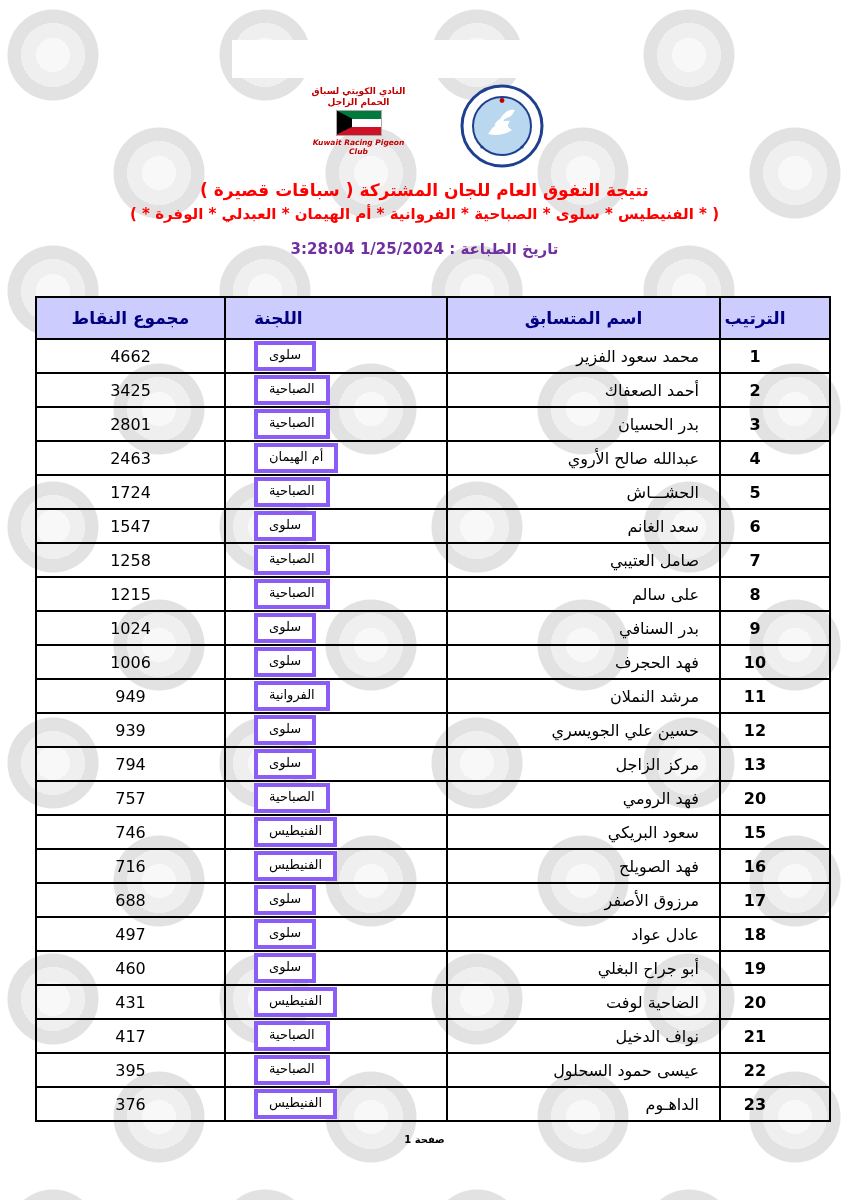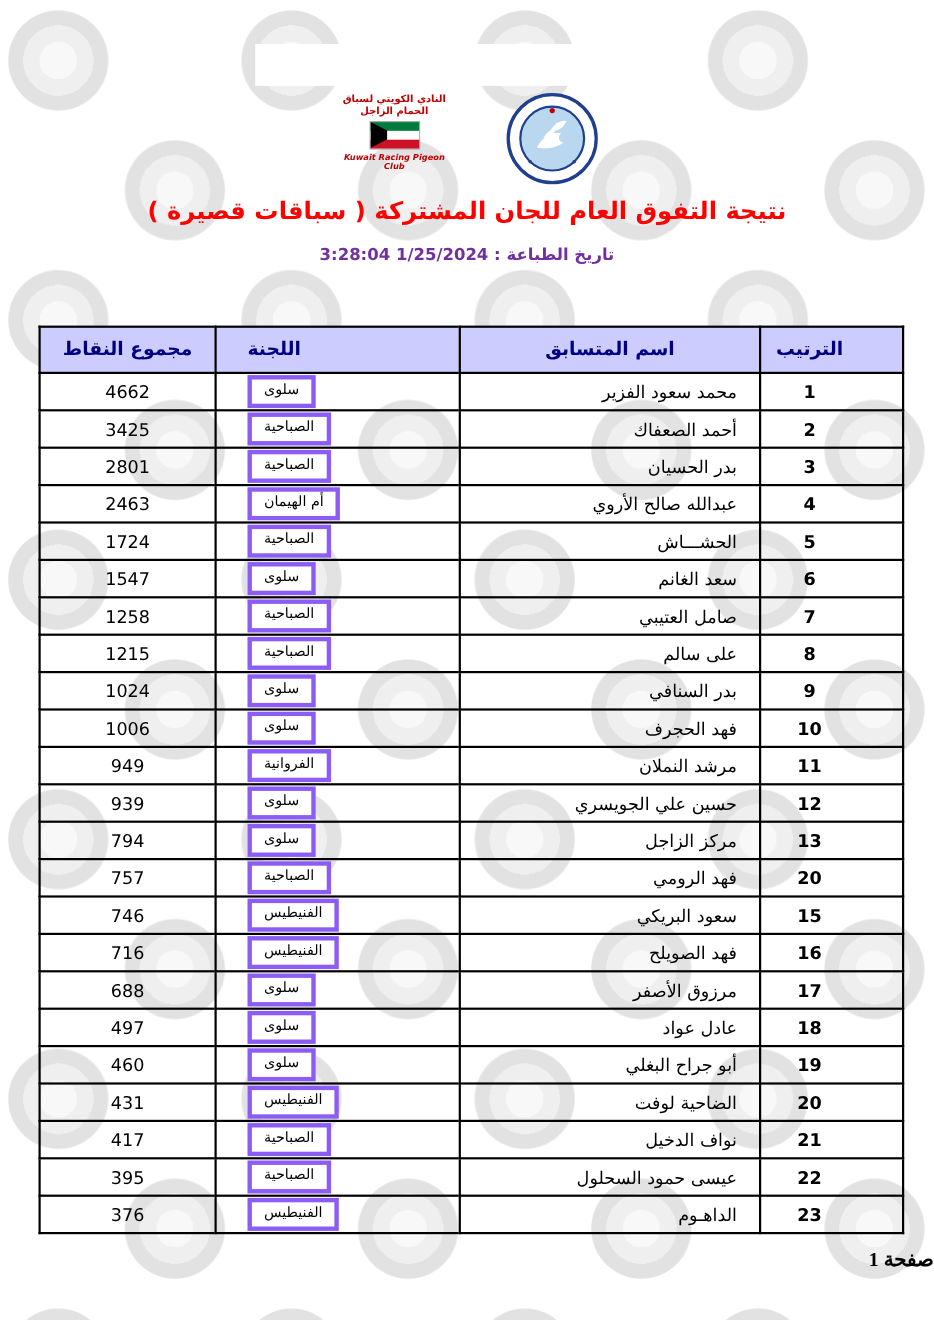--- a/index.html
+++ b/index.html
@@ -47,57 +47,57 @@
   }
   .logo-left-english { font-size: 7.5px; font-weight: bold; font-style: italic; color: #c00000; }
 
   .logo-center { width: 84px; height: 84px; }
 
   
   .titles {
     position: absolute; top: 180px; left: 0; width: 100%;
     text-align: center; z-index: 2; direction: rtl;
   }
-  .title1 { font-size: 22px; font-weight: bold; color: #ff0000; }
+  .title1 { font-size: 17px; font-weight: bold; color: #ff0000; }
   .title2 { font-size: 15px; font-weight: bold; color: #ff0000; margin-top: 5px; }
   .title3 { font-size: 15px; font-weight: bold; color: #ff0000; margin-top: 6px; }
   .print-date { font-size: 15px; font-weight: bold; color: #7030a0; margin-top: 17px; }
 
   
   table.results {
     position: absolute; top: 296px; left: 35px; width: 777px; z-index: 2;
     border-collapse: collapse; direction: rtl; table-layout: fixed;
   }
   table.results th, table.results td { border: 2px solid #000000; }
   table.results thead th {
     background: #ccccff; color: #000080; font-weight: bold; font-size: 17px; height: 42px;
   }
   table.results td { height: 34px; font-size: 16px; color: #000000; background: transparent; }
 
-  .col-rank      { width: 130px; }
+  .col-rank      { width: 110px; }
   .col-name      { width: 273px; }
   .col-committee { width: 222px; }
-  .col-points    { width: 160px; }
+  .col-points    { width: 189px; }
 
   th.col-rank, td.col-rank { text-align: center; padding-left: 0; padding-right: 40px; }
   td.col-rank { font-weight: bold; }
   th.col-name { text-align: center; }
   td.col-name { text-align: right; padding-right: 20px; font-size: 15.5px; }
   th.col-committee, td.col-committee { text-align: left; padding-left: 28px; }
   th.col-points, td.col-points { text-align: center; }
 
   .committee-box {
     display: inline-block; border: 4px solid #8b5cf6; background: #ffffff;
     font-size: 13px; line-height: 1.25; padding: 2px 11px 3px 11px;
   }
 
   
   .footer {
     position: absolute; top: 1134px; left: 0; width: 100%; z-index: 2;
-    font-size: 18px; font-weight: bold; color: #000000; direction: rtl; font-family: Liberation Serif, serif;
+    text-align: center; font-size: 10px; font-weight: bold; color: #000000; direction: rtl;
   }
 </style>
 </head>
 <body>
 
 <div class="watermark"></div>
 <div class="whitebox"></div>
 
 <div class="logos">
   <div class="logo-left">
@@ -120,20 +120,21 @@
       <path d="M34 41 q5 -8 11 -7 l-2 4 q-4 3 -9 3 z" fill="#ffffff"></path>
       <circle cx="42" cy="16.5" r="2.4" fill="#c00000"></circle>
       <circle cx="22" cy="63" r="1.6" fill="#1f3f8f"></circle>
       <circle cx="62" cy="63" r="1.6" fill="#1f3f8f"></circle>
     </svg>
   </div>
 </div>
 
 <div class="titles">
   <div class="title1">نتيجة التفوق العام للجان المشتركة ( سباقات قصيرة )</div>
+  <div class="title2">( * الفنيطيس * سلوى * الصباحية * الفروانية * أم الهيمان * العبدلي * الوفرة * )</div>
   <div class="print-date">تاريخ الطباعة : 1/25/2024 3:28:04</div>
 </div>
 
 <table class="results">
   <thead>
     <tr>
       <th class="col-rank">الترتيب</th>
       <th class="col-name">اسم المتسابق</th>
       <th class="col-committee">اللجنة</th>
       <th class="col-points">مجموع النقاط</th>

